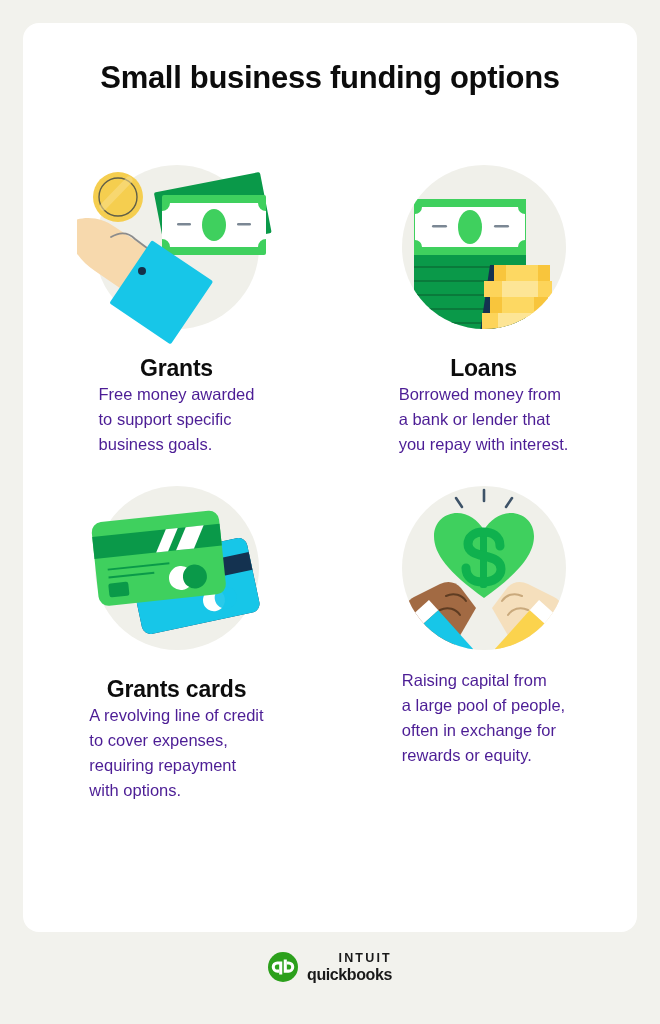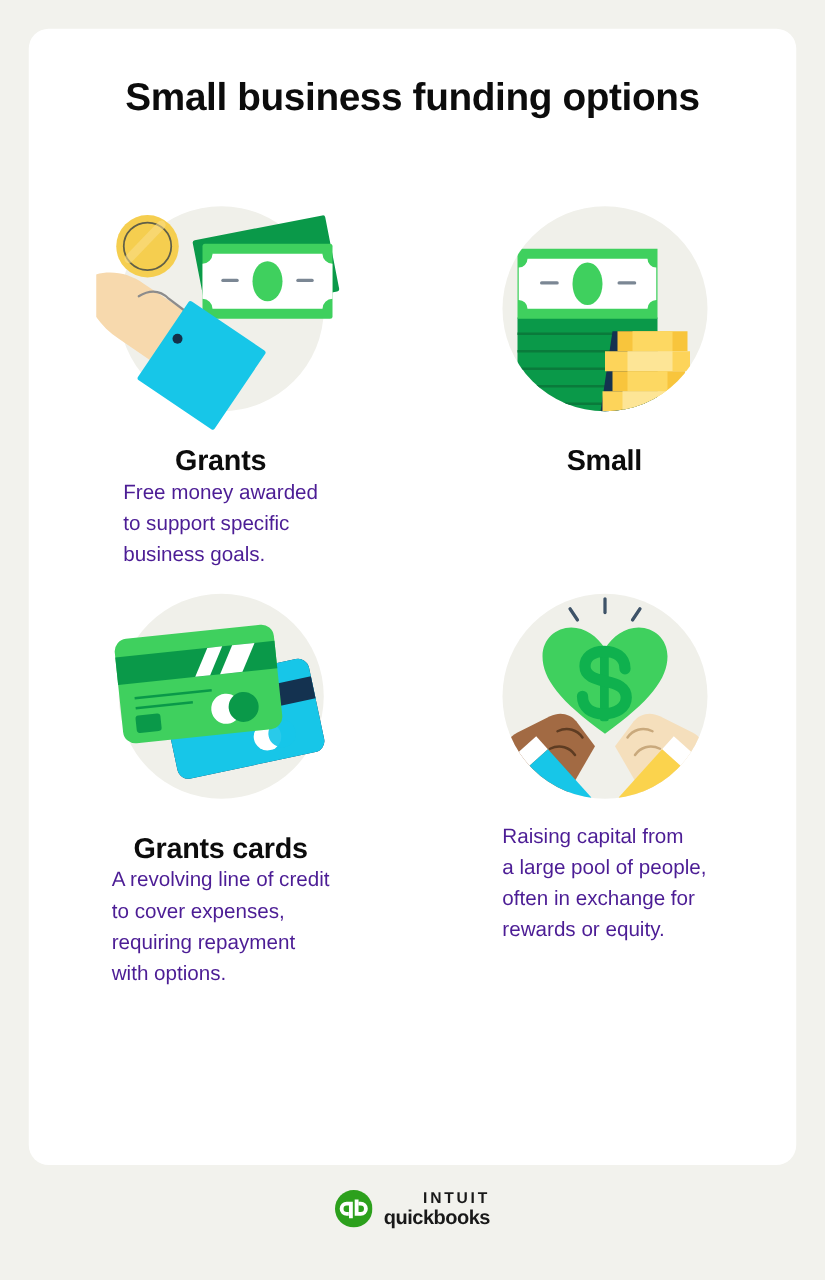--- a/index.html
+++ b/index.html
@@ -33,21 +33,21 @@
     line-height:1.24;
     letter-spacing:-0.3px;
   }
   .grid {
     position:absolute;
     left:0; top:124px;
     width:614px;
     display:grid;
     grid-template-columns:1fr 1fr;
     grid-template-rows:auto auto;
-    row-gap:0;
+    row-gap:11px;
   }
   .option-card {
     display:flex;
     flex-direction:column;
     align-items:center;
   }
   .illo-wrap {
     width:200px; height:200px;
     position:relative;
   }
@@ -168,21 +168,24 @@
                 <rect x="118" y="134" width="36" height="16" fill="#FDE596"></rect>
                 <rect x="106" y="150" width="58" height="16" fill="#F8C53C"></rect>
                 <rect x="118" y="150" width="32" height="16" fill="#FDD862"></rect>
                 <rect x="98" y="166" width="66" height="16" fill="#FDD45A"></rect>
                 <rect x="114" y="166" width="36" height="16" fill="#FDE596"></rect>
                 <rect x="106" y="182" width="50" height="14" fill="#FDD45A"></rect>
               </g>
             </g>
           </svg>
         </div>
-        <div class="option-title">Small</div>
+        <div class="option-title">Loans</div>
+        <div class="option-desc">Borrowed money from
+a bank or lender that
+you repay with interest.</div>
       </div>
 
       <div class="option-card">
         <div class="illo-wrap">
           <svg viewBox="0 0 200 200" xmlns="http://www.w3.org/2000/svg">
             <circle cx="100" cy="100" r="82" fill="#F0F0EA"></circle>
             <g transform="rotate(-12 118 120)">
               <rect x="58" y="80" width="120" height="76" rx="9" fill="#143250"></rect>
               <rect x="58" y="80" width="120" height="76" rx="9" fill="#17C6E8"></rect>
               <rect x="58" y="96" width="120" height="18" fill="#143250"></rect>

